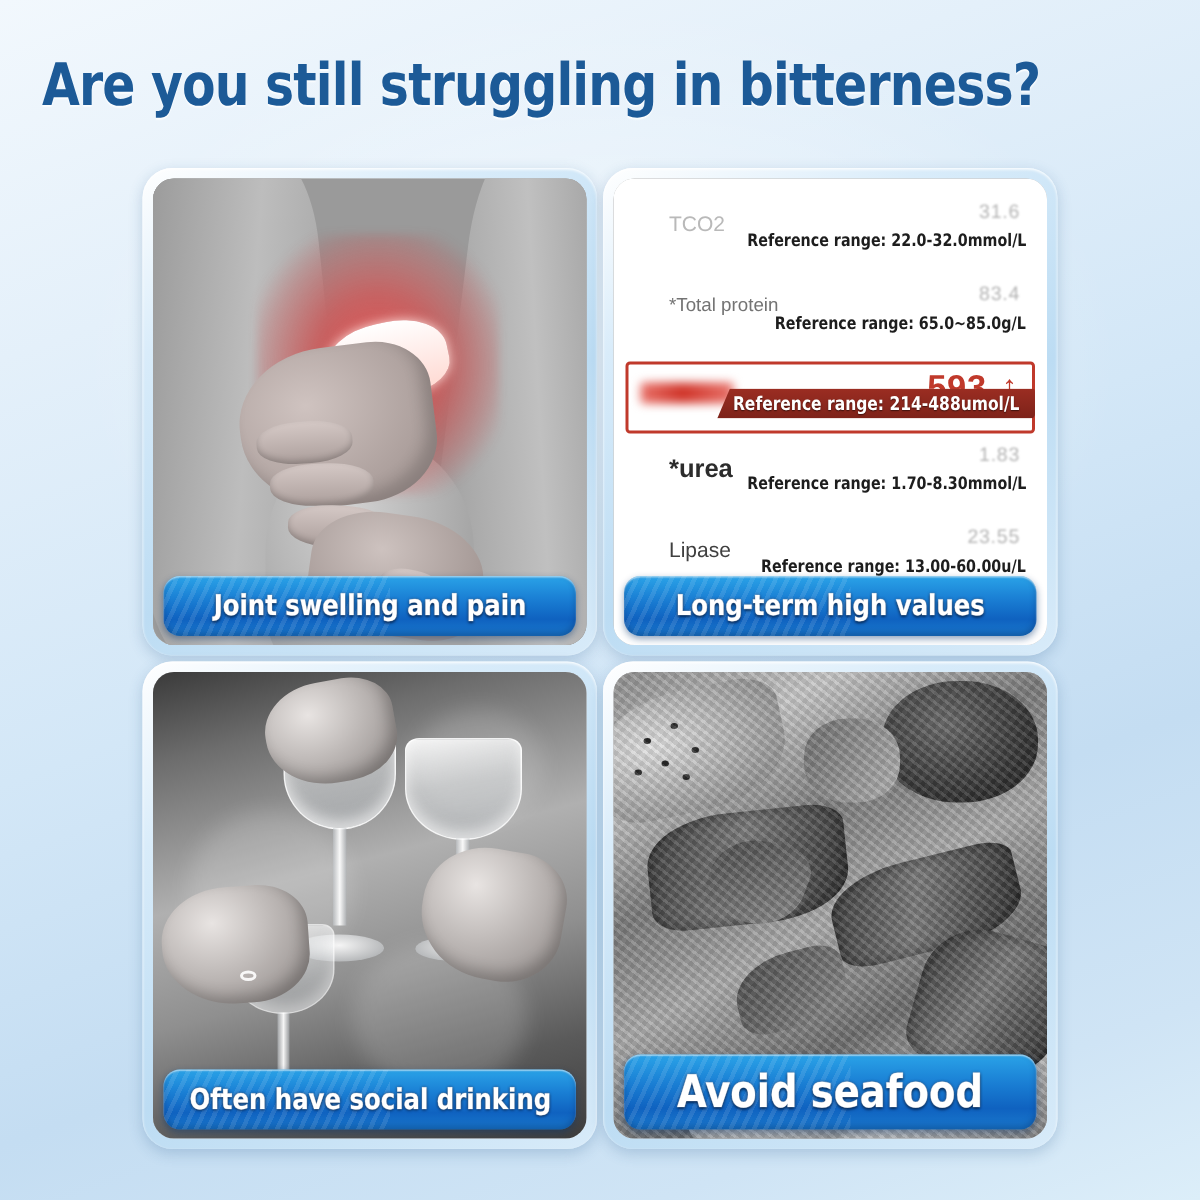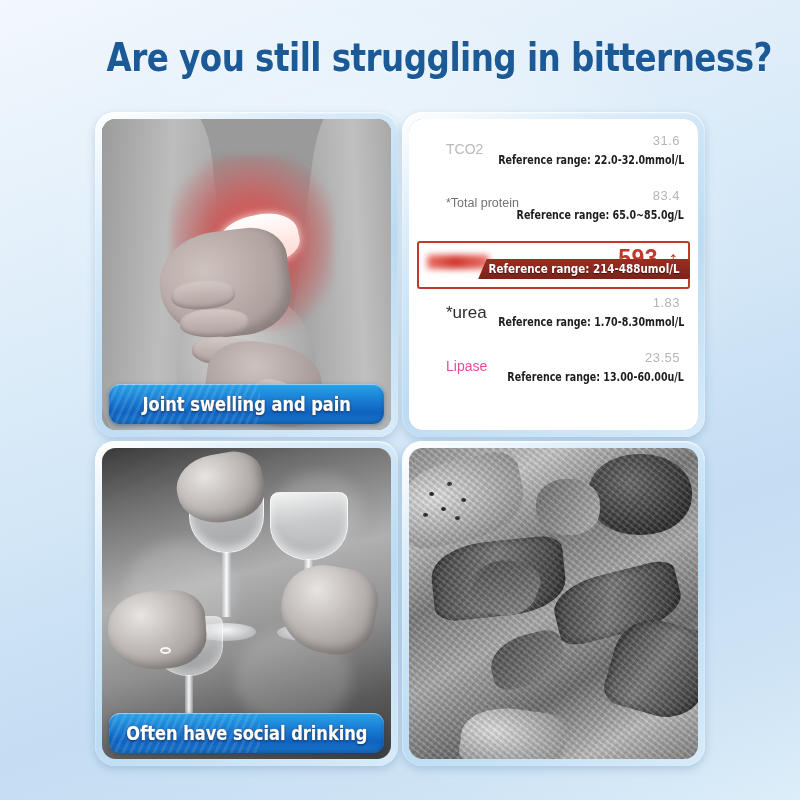--- a/index.html
+++ b/index.html
@@ -7,21 +7,21 @@
   body {
     font-family: "Liberation Sans", sans-serif;
     background: linear-gradient(160deg,#f2f8fd 0%,#e4f0fa 22%,#d3e7f7 48%,#c4ddf2 70%,#cfe4f5 88%,#dceef9 100%);
     position:relative; overflow:hidden;
   }
   .bg-glow{position:absolute;inset:0;
     background:radial-gradient(ellipse 70% 48% at 50% 30%, rgba(255,255,255,.55) 0%, rgba(255,255,255,0) 62%);
     pointer-events:none;}
 
   
-  .title-wrap{position:absolute;top:38px;left:0;right:0;text-align:right;}
+  .title-wrap{position:absolute;top:38px;left:0;right:0;text-align:left;}
   .title{
     font-family:"DejaVu Sans Condensed","Liberation Sans",sans-serif;
     font-size:39px;font-weight:bold;color:#1c5a97;
     letter-spacing:-.6px;line-height:1;
     transform:scaleX(.93);transform-origin:50% 50%;
     text-shadow:0 1px 1px rgba(255,255,255,.85);
     white-space:nowrap;
   }
 
   
@@ -117,23 +117,23 @@
   .sea .noise{position:absolute;inset:0;opacity:.33;
     background:repeating-linear-gradient(38deg,rgba(255,255,255,.30) 0 2px,rgba(0,0,0,.26) 2px 5px),
                repeating-linear-gradient(128deg,rgba(255,255,255,.18) 0 3px,rgba(0,0,0,.15) 3px 6px);}
 
   
   .lab{position:absolute;inset:0;background:#fff;}
   .lab-in{position:absolute;inset:0;padding:10px 8px 0 8px;display:flex;flex-direction:column;}
   .row{position:relative;height:55px;flex:0 0 auto;margin-left:21px;}
   .row .nm{position:absolute;left:8px;top:12px;color:#b9b9b9;font-size:14px;
     font-family:"Liberation Sans",sans-serif;filter:blur(.35px);}
-  .row .nm.dark{color:#2c2c2c;font-weight:normal;font-size:17px;filter:none;}
+  .row .nm.dark{color:#2c2c2c;font-weight:bold;font-size:17px;filter:none;}
   .row .nm.small{font-size:12.5px;color:#737373;filter:none;}
-  .row .nm.plain{color:#ec4899;font-size:14px;filter:none;}
+  .row .nm.plain{color:#404040;font-size:14px;filter:none;}
   .row .val{position:absolute;right:10px;top:4px;color:#b5b5b5;font-size:13px;
     font-family:"Liberation Sans",sans-serif;filter:blur(.7px);letter-spacing:.5px;}
   .row .ref{position:absolute;right:6px;top:24px;color:#1d1d1d;font-size:11.5px;font-weight:bold;
     font-family:"DejaVu Sans Condensed","Liberation Sans",sans-serif;transform:scaleX(.92);
     transform-origin:100% 50%;white-space:nowrap;text-shadow:0 0 1px rgba(255,255,255,.9);}
   .row.hl{border:2px solid #c0392b;border-radius:3px;height:48px;margin:2px 0;background:#fff;}
   .row.hl .redact{position:absolute;left:8px;top:12px;width:62px;height:14px;
     background:linear-gradient(90deg,#e8726a,#d0352a 45%,#e8736b);filter:blur(3.2px);border-radius:2px;}
   .row.hl .val{color:#c0392b;font-weight:bold;font-size:23px;filter:blur(.25px);top:2px;right:30px;}
   .row.hl .arrow{position:absolute;right:10px;top:4px;color:#c0392b;font-size:20px;font-weight:bold;}
@@ -208,20 +208,23 @@
           </div>
 
           <div class="row">
             <span class="nm plain">Lipase</span>
             <span class="val">23.55</span>
             <span class="ref">Reference range: 13.00-60.00u/L</span>
           </div>
 
         </div>
       </div>
+      <div class="cap">
+        <span class="cap-txt">Long-term high values</span>
+      </div>
     </div>
   </div>
 
   <div class="card">
     <div class="photo">
       <div class="drink">
         <div class="blurp" style="left:8%;top:30%;width:38%;height:34%"></div>
         <div class="blurp" style="left:46%;top:58%;width:40%;height:32%"></div>
         <div class="blurp" style="left:60%;top:8%;width:30%;height:24%"></div>
 
@@ -265,16 +268,19 @@
         <div class="crab" style="right:2%;top:2%;width:36%;height:26%"></div>
         <div class="lob" style="left:8%;top:30%;width:46%;height:24%;transform:rotate(-6deg)"></div>
         <div class="claw" style="left:22%;top:36%;width:22%;height:18%;transform:rotate(20deg)"></div>
         <div class="claw" style="left:28%;top:60%;width:26%;height:16%;transform:rotate(-14deg)"></div>
         <div class="lob" style="left:50%;top:40%;width:44%;height:20%;transform:rotate(-14deg)"></div>
         <div class="lob" style="right:-4%;top:56%;width:34%;height:30%;transform:rotate(16deg)"></div>
         <div class="fish" style="left:18%;bottom:-4%;width:36%;height:20%;transform:rotate(8deg)"></div>
         <div class="sh" style="left:44%;top:10%;width:22%;height:18%;background:linear-gradient(120deg,#6e6e6e,#b4b4b4)"></div>
         <div class="noise"></div>
       </div>
+      <div class="cap tall">
+        <span class="cap-txt big">Avoid seafood</span>
+      </div>
     </div>
   </div>
 
 </div>
 
 </body></html>

